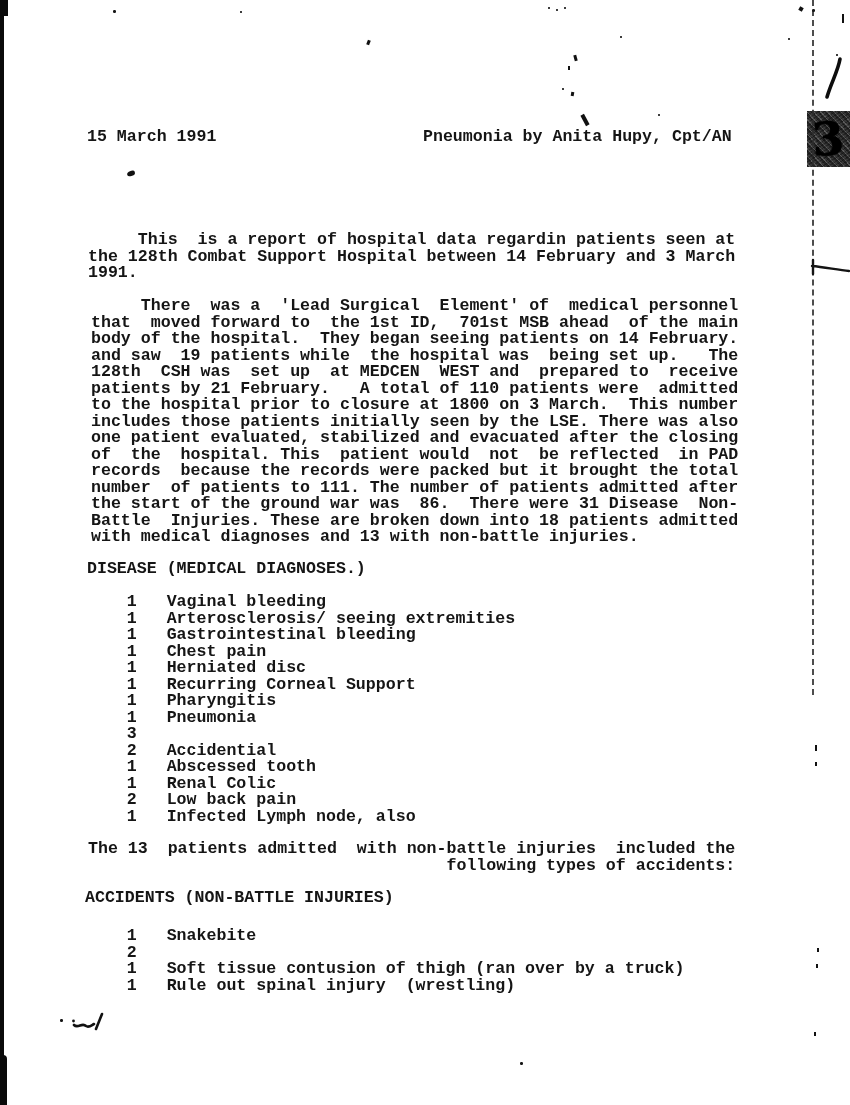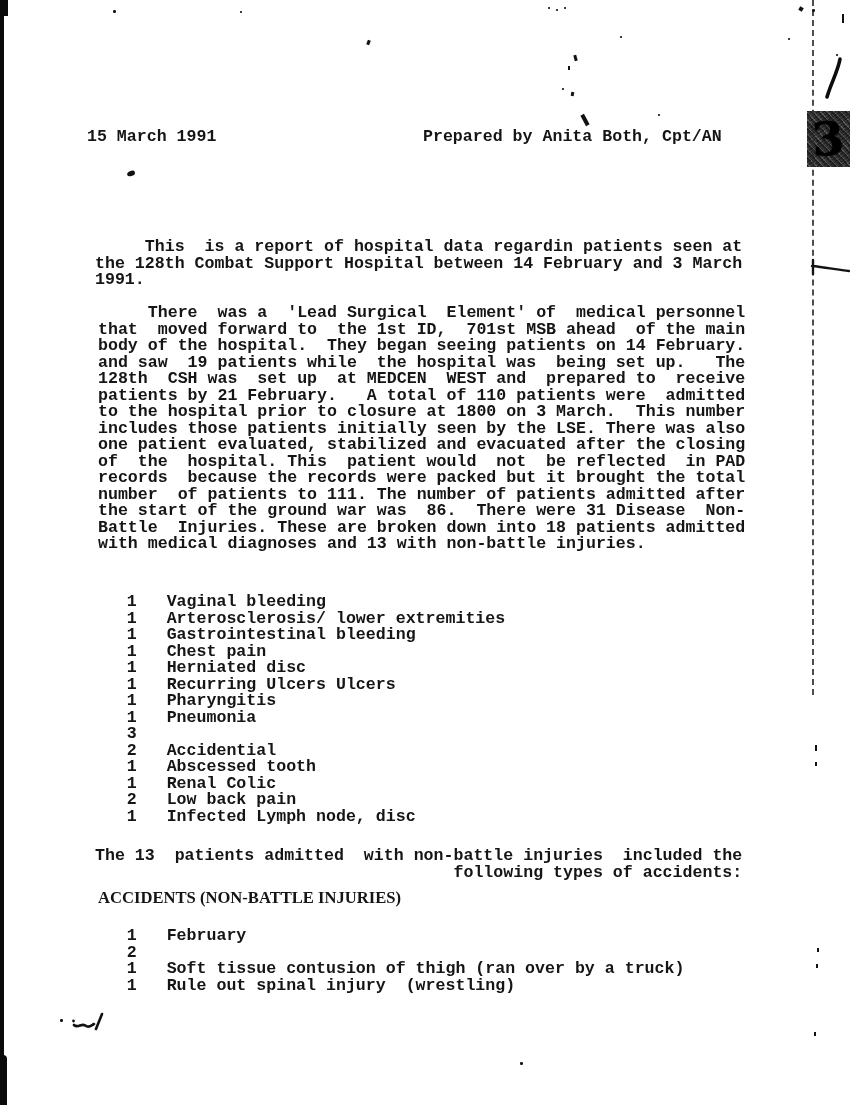--- a/index.html
+++ b/index.html
@@ -1,32 +1,32 @@
 <!DOCTYPE html>
 <html><head>
 <meta charset="utf-8">
 <style>
   html,body{margin:0;padding:0;}
   body{width:850px;height:1105px;position:relative;background:#ffffff;overflow:hidden;
        font-family:"Liberation Mono","DejaVu Sans Mono",monospace;}
   .page{position:absolute;inset:0;color:#151515;font-weight:bold;
         font-size:16.6px;line-height:16.5px;}
-  pre{margin:8px;font:inherit;white-space:pre;}
+  pre{margin:1px;font:inherit;white-space:pre;}
   .abs{position:absolute;}
   
   .date{left:87px;top:129px;}
   .prepared{left:423px;top:129px;}
   .title{left:130px;top:177px;}
   
   .para1{left:87px;top:231px;}
   .para2{left:90px;top:297px;}
   .disease-head{left:87px;top:561px;}
   .disease-list{left:87px;top:594px;}
   .bridge{left:87px;top:840px;text-align:right;}
-  .accidents-head{left:98px;top:890px;font-family:Liberation Serif, serif;}
+  .accidents-head{left:85px;top:890px;}
   .accidents-list{left:87px;top:928px;}
   
   .li{display:flex;}
   .li .n{flex:none;width:1ch;margin-left:4ch;margin-right:3ch;text-align:right;}
   .li .t{white-space:pre;}
   
   .edge-left{left:0;top:0;width:4px;height:1105px;background:#0a0a0a;}
   .edge-left-top{left:0;top:0;width:8px;height:16px;background:#0a0a0a;}
   .edge-left-bottom{left:0;top:1055px;width:7px;height:50px;background:#0a0a0a;border-top-right-radius:4px;}
   .badge{left:807px;top:111px;width:43px;height:56px;
@@ -43,71 +43,72 @@
   .mark{background:#111;}
   svg.stroke{position:absolute;overflow:visible;}
   .tick{left:127px;top:171px;width:8px;height:5px;background:#111;border-radius:60% 40% 50% 50%;transform:rotate(-18deg);}
 </style>
 </head>
 <body>
 
 <div class="page">
 
   <span class="abs date">15 March 1991</span>
-  <span class="abs prepared">Prepared by Anita Both, Cpt/AN</span>
+  <span class="abs prepared">Pneumonia by Anita Hupy, Cpt/AN</span>
 
   <pre class="abs para1">     This  is a report of hospital data regardin patients seen at
 the 128th Combat Support Hospital between 14 February and 3 March
 1991.</pre>
   <pre class="abs para2">     There  was a  'Lead Surgical  Element' of  medical personnel
 that  moved forward to  the 1st ID,  701st MSB ahead  of the main
 body of the hospital.  They began seeing patients on 14 February.
 and saw  19 patients while  the hospital was  being set up.   The
 128th  CSH was  set up  at MEDCEN  WEST and  prepared to  receive
 patients by 21 February.   A total of 110 patients were  admitted
 to the hospital prior to closure at 1800 on 3 March.  This number
 includes those patients initially seen by the LSE. There was also
 one patient evaluated, stabilized and evacuated after the closing
 of  the  hospital. This  patient would  not  be reflected  in PAD
 records  because the records were packed but it brought the total
 number  of patients to 111. The number of patients admitted after
 the start of the ground war was  86.  There were 31 Disease  Non-
 Battle  Injuries. These are broken down into 18 patients admitted
 with medical diagnoses and 13 with non-battle injuries.</pre>
 
+  <span class="abs disease-head">DISEASE  (MEDICAL DIAGNOSES.)</span>
   <div class="abs disease-list">
 
       <div class="li">
         <span class="n">1</span>
         <span class="t">Vaginal bleeding</span>
       </div>
 
       <div class="li">
         <span class="n">1</span>
-        <span class="t">Arterosclerosis/ lower extremities</span>
+        <span class="t">Arterosclerosis/ seeing extremities</span>
       </div>
 
       <div class="li">
         <span class="n">1</span>
         <span class="t">Gastrointestinal bleeding</span>
       </div>
 
       <div class="li">
         <span class="n">1</span>
         <span class="t">Chest pain</span>
       </div>
 
       <div class="li">
         <span class="n">1</span>
         <span class="t">Herniated disc</span>
       </div>
 
       <div class="li">
         <span class="n">1</span>
-        <span class="t">Recurring Ulcers Ulcers</span>
+        <span class="t">Recurring Corneal Support</span>
       </div>
 
       <div class="li">
         <span class="n">1</span>
         <span class="t">Pharyngitis</span>
       </div>
 
       <div class="li">
         <span class="n">1</span>
         <span class="t">Pneumonia</span>
@@ -132,33 +133,33 @@
         <span class="t">Renal Colic</span>
       </div>
 
       <div class="li">
         <span class="n">2</span>
         <span class="t">Low back pain</span>
       </div>
 
       <div class="li">
         <span class="n">1</span>
-        <span class="t">Infected Lymph node, disc</span>
+        <span class="t">Infected Lymph node, also</span>
       </div>
     </div>
 
   <pre class="abs bridge">The 13  patients admitted  with non-battle injuries  included the
 following types of accidents:</pre>
 
   <span class="abs accidents-head">ACCIDENTS (NON-BATTLE INJURIES)</span>
   <div class="abs accidents-list">
 
       <div class="li">
         <span class="n">1</span>
-        <span class="t">February</span>
+        <span class="t">Snakebite</span>
       </div>
 
       <div class="li">
         <span class="n">2</span>
       </div>
 
       <div class="li">
         <span class="n">1</span>
         <span class="t">Soft tissue contusion of thigh (ran over by a truck)</span>
       </div>

